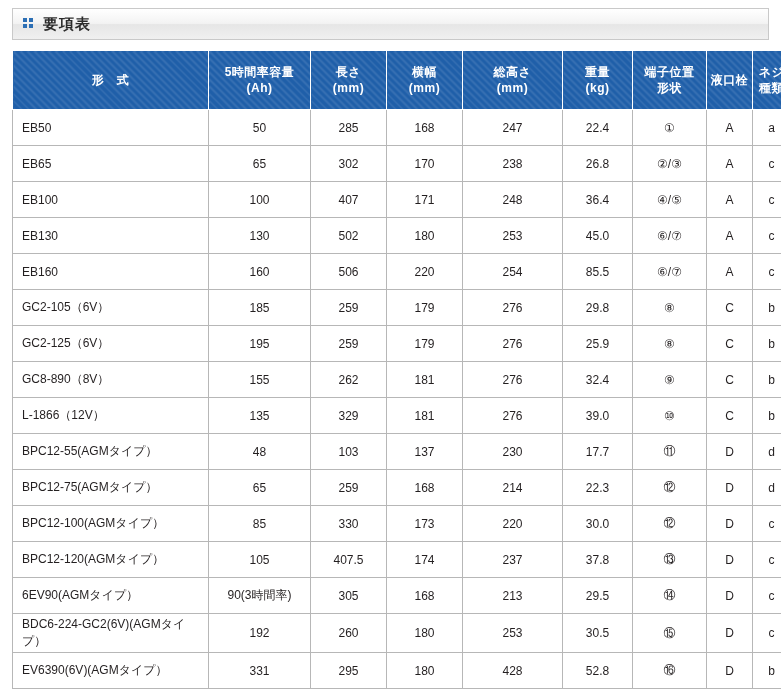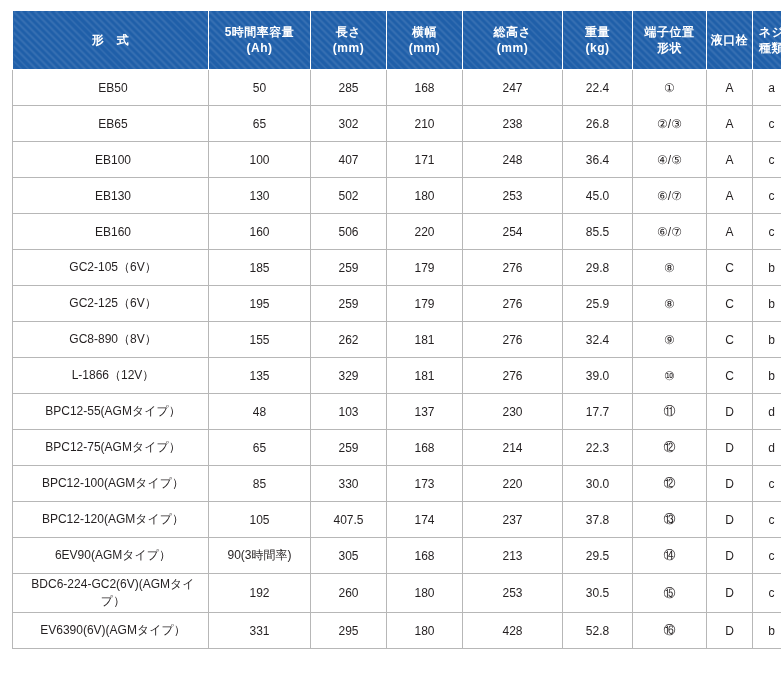--- a/index.html
+++ b/index.html
@@ -87,21 +87,21 @@
   }
   table.spec tbody td {
     height: 31px;
     text-align: center;
     vertical-align: middle;
     padding: 2px 4px;
     background: #ffffff;
     color: #231f20;
   }
   table.spec tbody td.model {
-    text-align: center;
+    text-align: left;
     padding-left: 9px;
     letter-spacing: 0;
   }
   .circ {
     font-size: 13px;
   }
 
   
   col.c-model { width: 196px; }
   col.c-cap   { width: 102px; }
@@ -111,20 +111,29 @@
   col.c-wt    { width: 70px; }
   col.c-term  { width: 74px; }
   col.c-plug  { width: 46px; }
   col.c-screw { width: 38px; }
 </style>
 </head>
 <body>
 
 <div class="page">
 
+  <div class="section-header">
+    <span class="dots-icon">
+      <i></i>
+        <i></i>
+        <i></i>
+        <i></i>
+    </span>
+    <span class="section-title">要項表</span>
+  </div>
 
   <div class="table-wrap">
     <table class="spec">
       <colgroup>
         <col class="c-model">
           <col class="c-cap">
           <col class="c-len">
           <col class="c-wid">
         <col class="c-hgt">
           <col class="c-wt">
@@ -181,21 +190,21 @@
           <td>247</td>
           <td>22.4</td>
           <td class="circ">①</td>
           <td>A</td>
           <td>a</td>
         </tr>
         <tr>
           <td class="model">EB65</td>
           <td>65</td>
           <td>302</td>
-          <td>210</td>
+          <td>170</td>
           <td>238</td>
           <td>26.8</td>
           <td class="circ">②/③</td>
           <td>A</td>
           <td>c</td>
         </tr>
         <tr>
           <td class="model">EB100</td>
           <td>100</td>
           <td>407</td>

